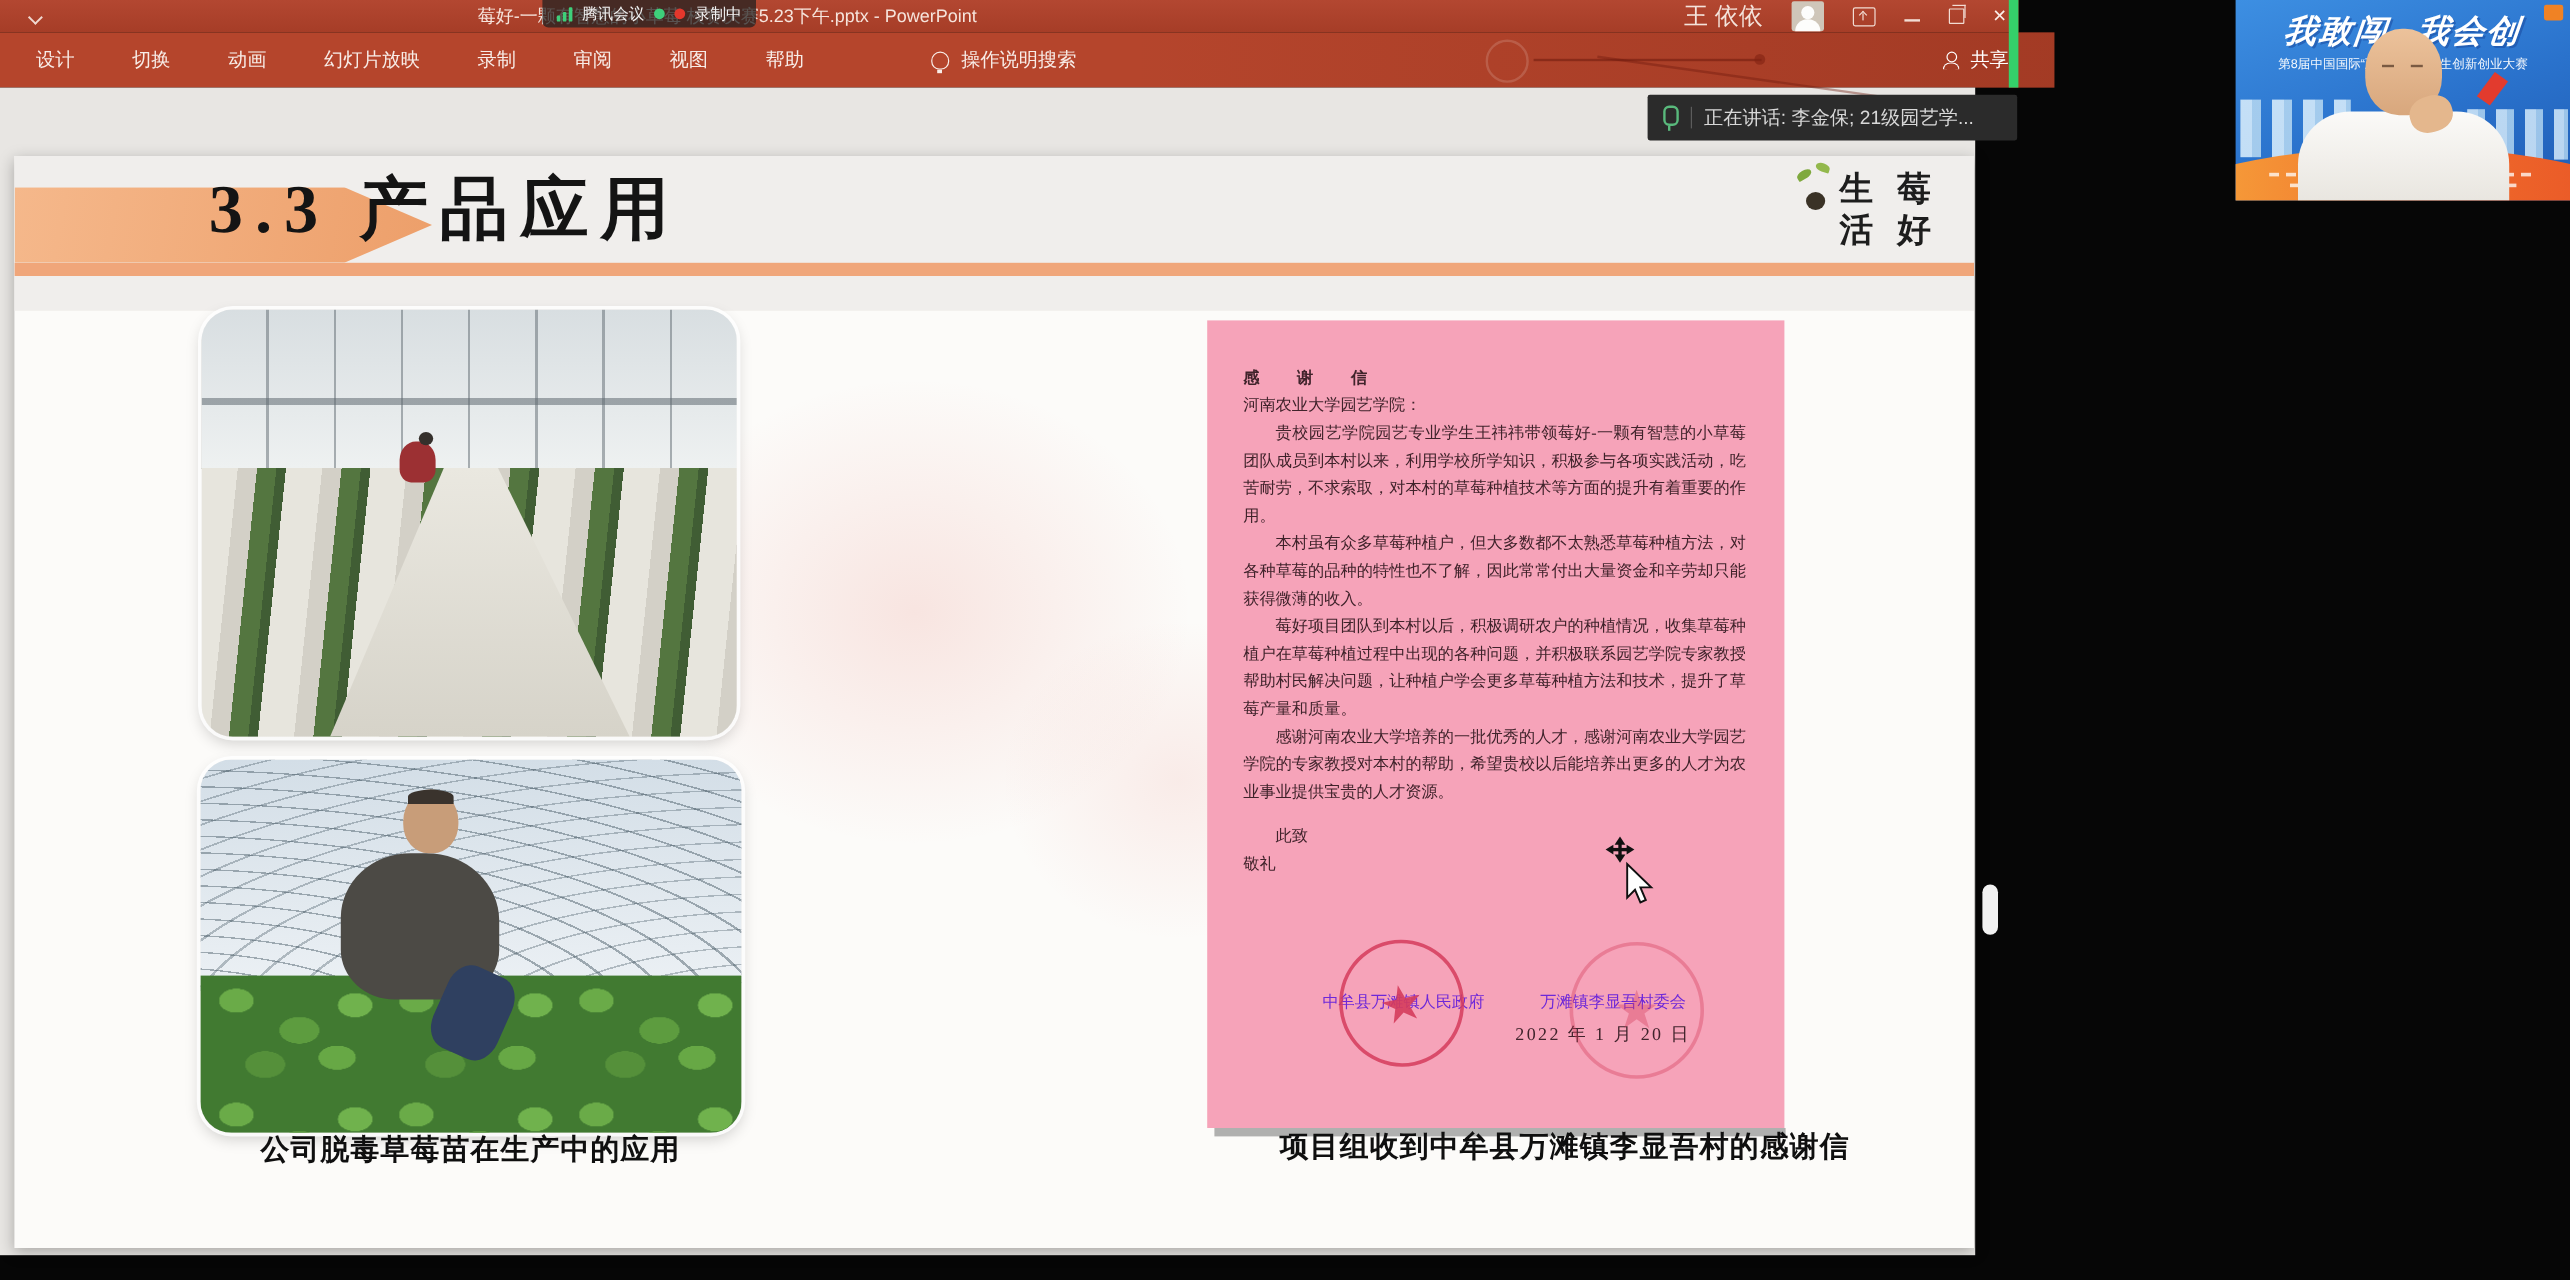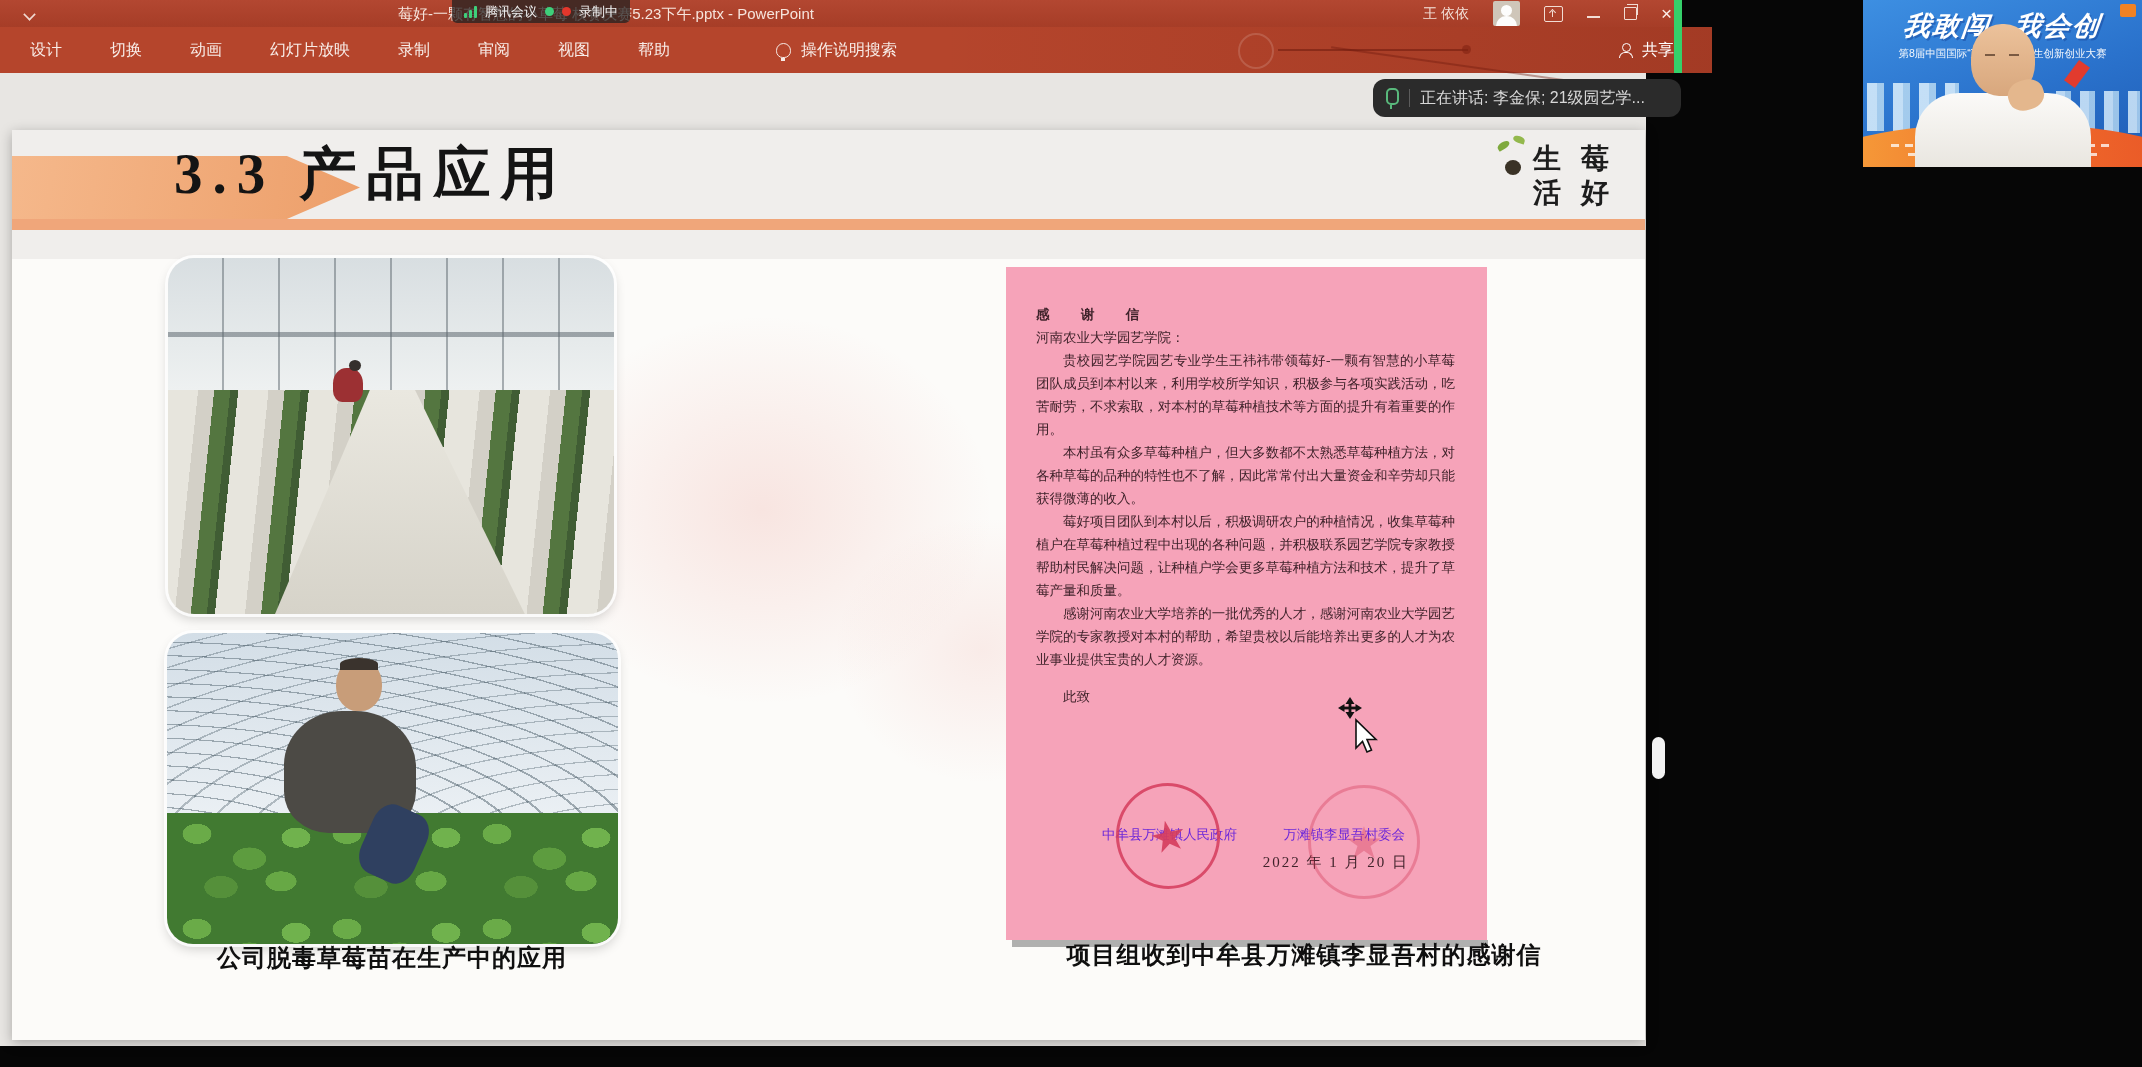--- a/index.html
+++ b/index.html
@@ -15,21 +15,21 @@
             color:#f6e4dc;font-size:15px;white-space:nowrap;overflow:hidden;}
   .meet-overlay{position:absolute;left:452px;top:0;height:23px;padding:0 12px;border-radius:0 0 5px 5px;
                 background:rgba(32,32,32,.74);display:flex;align-items:center;gap:8px;color:#f2f2f2;font-size:13px;}
   .sig-bars{display:flex;align-items:flex-end;gap:2px;height:12px;}
   .sig-bars i{display:block;width:3px;background:#3ecf7a;border-radius:1px;}
   .sig-bars i:nth-child(1){height:5px}.sig-bars i:nth-child(2){height:8px}.sig-bars i:nth-child(3){height:12px}
   .dot{width:9px;height:9px;border-radius:50%;}
   .dot-green{background:#3ecf7a;}
   .dot-red{background:#e4372c;}
   .tb-right{position:absolute;right:10px;top:0;height:27px;display:flex;align-items:center;gap:24px;}
-  .tb-user{color:#f4e3db;font-size:14px;white-space:nowrap;}
+  .tb-user{color:#f4e3db;font-size:20px;white-space:nowrap;}
   .avatar{width:27px;height:25px;background:#cfc6b9;border-radius:2px;position:relative;overflow:hidden;}
   .avatar::before{content:"";position:absolute;left:8px;top:4px;width:11px;height:11px;border-radius:50%;background:#fdfdfc;}
   .avatar::after{content:"";position:absolute;left:3px;top:15px;width:21px;height:12px;border-radius:10px 10px 0 0;background:#fdfdfc;}
   .ribbon-display-icon{width:17px;height:14px;border:1.5px solid #f2ddd4;border-radius:2px;position:relative;}
   .ribbon-display-icon::before{content:"";position:absolute;left:5px;top:3px;width:4px;height:4px;
       border-left:1.5px solid #f2ddd4;border-top:1.5px solid #f2ddd4;transform:rotate(45deg);}
   .ribbon-display-icon::after{content:"";position:absolute;left:7px;top:4px;width:1.5px;height:6px;background:#f2ddd4;}
   .win-min{width:13px;height:2px;background:#f2ddd4;margin-top:6px;}
   .win-restore{width:11px;height:11px;border:1.5px solid #f2ddd4;border-radius:1px;position:relative;}
   .win-restore::before{content:"";position:absolute;left:2px;top:-4px;width:10px;height:10px;
@@ -137,21 +137,21 @@
   .stamp-right{left:302px;top:518px;width:106px;height:108px;border:3px solid rgba(213,60,92,.38);
                color:rgba(213,60,92,.38);font-size:44px;}
 
   .caption{position:absolute;text-align:center;font-family:"Liberation Serif",serif;font-weight:700;
            font-size:24px;color:#0f0f0f;letter-spacing:1px;}
   .caption-left{left:120px;top:812px;width:520px;}
   .caption-right{left:1020px;top:809px;width:544px;}
 
   
   .speak-bar{position:absolute;left:1373px;top:79px;width:308px;height:38px;background:#2b2b2b;
-             border-radius:12px;display:flex;align-items:center;gap:10px;padding:0 13px;box-sizing:border-box;z-index:7;}
+             border-radius:2px;display:flex;align-items:center;gap:10px;padding:0 13px;box-sizing:border-box;z-index:7;}
   .mic-icon{width:9px;height:13px;border:2px solid #59b97c;border-radius:5px;position:relative;margin-top:-4px;}
   .mic-icon::after{content:"";position:absolute;left:2px;bottom:-6px;width:1.5px;height:4px;background:#59b97c;}
   .speak-divider{width:1px;height:18px;background:#5c5c5c;}
   .speak-label{color:#d8d8d8;font-size:16px;white-space:nowrap;overflow:hidden;}
 
   .scroll-pill{position:absolute;left:1652px;top:737px;width:13px;height:42px;background:#f2f2f2;border-radius:7px;}
 
   
   .video{position:absolute;left:1863px;top:0;width:279px;height:167px;overflow:hidden;
          background:linear-gradient(160deg,#3d8fe2 0%,#2a72cc 55%,#1f5cb5 100%);}
@@ -277,20 +277,21 @@
       </div>
 
       <div class="letter">
         <p class="letter-title">感 谢 信</p>
         <p>河南农业大学园艺学院：</p>
         <p class="ind">贵校园艺学院园艺专业学生王祎祎带领莓好-一颗有智慧的小草莓团队成员到本村以来，利用学校所学知识，积极参与各项实践活动，吃苦耐劳，不求索取，对本村的草莓种植技术等方面的提升有着重要的作用。</p>
         <p class="ind">本村虽有众多草莓种植户，但大多数都不太熟悉草莓种植方法，对各种草莓的品种的特性也不了解，因此常常付出大量资金和辛劳却只能获得微薄的收入。</p>
         <p class="ind">莓好项目团队到本村以后，积极调研农户的种植情况，收集草莓种植户在草莓种植过程中出现的各种问题，并积极联系园艺学院专家教授帮助村民解决问题，让种植户学会更多草莓种植方法和技术，提升了草莓产量和质量。</p>
         <p class="ind">感谢河南农业大学培养的一批优秀的人才，感谢河南农业大学园艺学院的专家教授对本村的帮助，希望贵校以后能培养出更多的人才为农业事业提供宝贵的人才资源。</p>
         <p class="closing-1">此致</p>
+        <p>敬礼</p>
         <div class="sig-row">
           <span>中牟县万滩镇人民政府</span>
           <span>万滩镇李显吾村委会</span>
         </div>
         <div class="letter-date">2022 年 1 月 20 日</div>
         <div class="stamp stamp-left">
           <span>★</span>
         </div>
         <div class="stamp stamp-right">
           <span>★</span>

